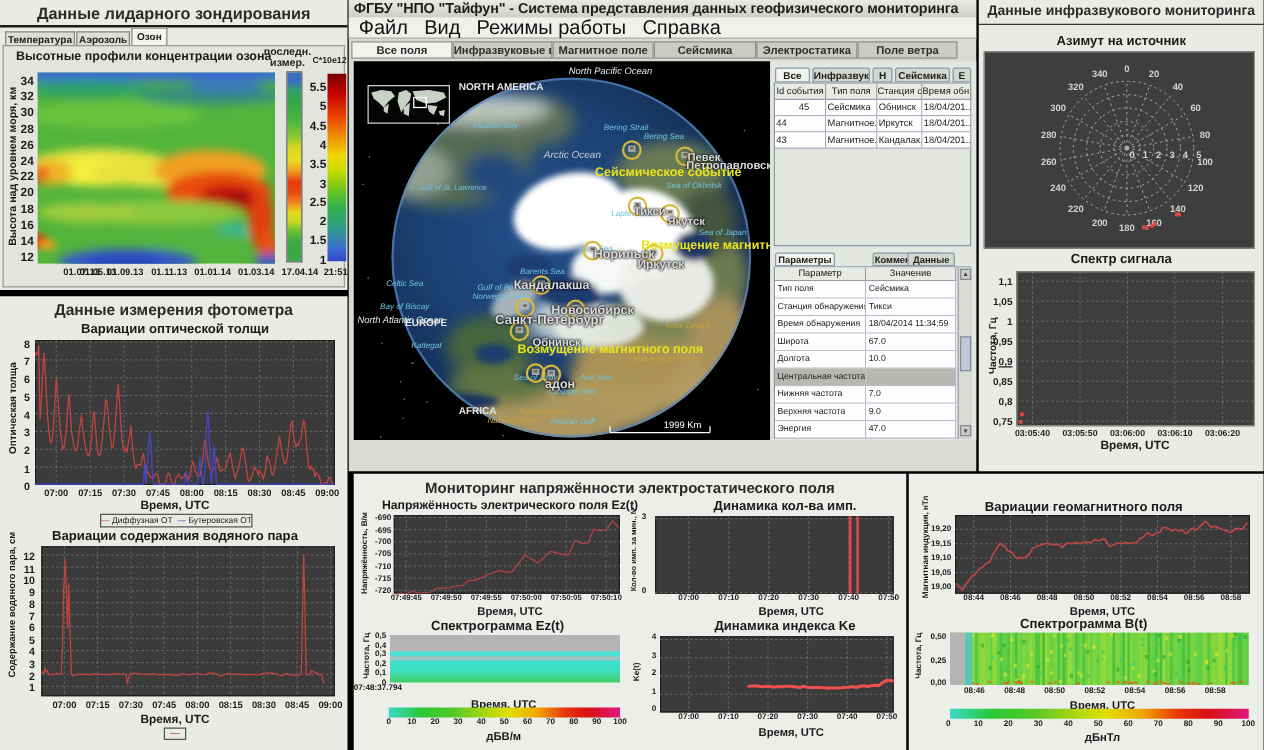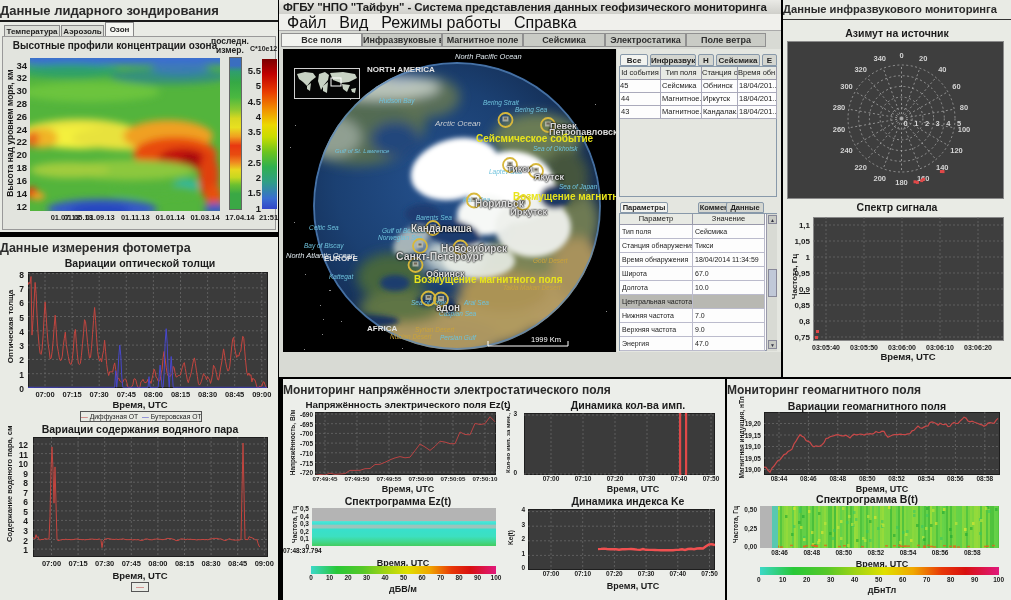--- a/index.html
+++ b/index.html
@@ -1,19 +1,19 @@
 <!DOCTYPE html>
 <html><head><meta charset="utf-8">
 <style>
 *{margin:0;padding:0;box-sizing:border-box;}
 html,body{width:1011px;height:600px;background:#000;overflow:hidden;}
 body{font-family:"Liberation Sans",sans-serif;position:relative;}
 .abs{position:absolute;}
 .panel{background:#e9ebe5;position:absolute;}
-.ptitle{font-weight:bold;color:#2b2b2b;text-align:left;}
+.ptitle{font-weight:bold;color:#2b2b2b;text-align:center;}
 .ctitle{font-weight:bold;color:#1b1b1b;text-align:center;line-height:10px;white-space:nowrap;}
 .plot{position:absolute;background:#3b3b3b;border:1px solid #1e1e1e;}
 .xl{position:absolute;font-weight:bold;color:#1b1b1b;text-align:center;line-height:1.05;}
 .yl{position:absolute;font-weight:bold;color:#1b1b1b;text-align:right;}
 .rot{position:absolute;font-weight:bold;color:#1b1b1b;transform:rotate(-90deg);transform-origin:center;white-space:nowrap;}
 .sea{position:absolute;font-style:italic;color:#6ec2dc;white-space:nowrap;}
 .city{position:absolute;font-weight:bold;color:#dcdcdc;white-space:nowrap;text-shadow:0 0 2px #000,0 0 2px #000;}
 .evt{position:absolute;font-weight:bold;color:#e8e41c;white-space:nowrap;font-size:10px;}
 </style></head><body>
 
@@ -394,21 +394,21 @@
       <div class="abs" style="left:3px;top:5px;width:28px;height:12px;background:#f2f3ef;border:1px solid #8899aa;border-radius:2px 2px 0 0;font-size:8px;font-weight:bold;color:#222;text-align:center;line-height:11px;white-space:nowrap;overflow:hidden;">Все</div>
       <div class="abs" style="left:33px;top:5px;width:46px;height:12px;background:#d4d6d0;border:1px solid #8899aa;border-radius:2px 2px 0 0;font-size:8px;font-weight:bold;color:#222;text-align:center;line-height:11px;white-space:nowrap;overflow:hidden;">Инфразвук</div>
       <div class="abs" style="left:81px;top:5px;width:16px;height:12px;background:#d4d6d0;border:1px solid #8899aa;border-radius:2px 2px 0 0;font-size:8px;font-weight:bold;color:#222;text-align:center;line-height:11px;white-space:nowrap;overflow:hidden;">Н</div>
       <div class="abs" style="left:99px;top:5px;width:44px;height:12px;background:#d4d6d0;border:1px solid #8899aa;border-radius:2px 2px 0 0;font-size:8px;font-weight:bold;color:#222;text-align:center;line-height:11px;white-space:nowrap;overflow:hidden;">Сейсмика</div>
       <div class="abs" style="left:145px;top:5px;width:15px;height:12px;background:#d4d6d0;border:1px solid #8899aa;border-radius:2px 2px 0 0;font-size:8px;font-weight:bold;color:#222;text-align:center;line-height:11px;white-space:nowrap;overflow:hidden;">Е</div>
       <div class="abs" style="left:2px;top:17px;width:158px;height:131px;background:#e4e6e0;border:1px solid #8899aa;">
         <div class="abs" style="left:0px;top:0;width:41px;height:13px;background:#e8eae4;border-right:1px solid #99a;border-bottom:1px solid #99a;font-size:7.5px;color:#222;text-align:center;line-height:12px;overflow:hidden;white-space:nowrap;">Id события</div>
         <div class="abs" style="left:41px;top:0;width:41px;height:13px;background:#e8eae4;border-right:1px solid #99a;border-bottom:1px solid #99a;font-size:7.5px;color:#222;text-align:center;line-height:12px;overflow:hidden;white-space:nowrap;">Тип поля</div>
         <div class="abs" style="left:82px;top:0;width:36px;height:13px;background:#e8eae4;border-right:1px solid #99a;border-bottom:1px solid #99a;font-size:7.5px;color:#222;text-align:center;line-height:12px;overflow:hidden;white-space:nowrap;">Станция о...</div>
         <div class="abs" style="left:118px;top:0;width:39px;height:13px;background:#e8eae4;border-right:1px solid #99a;border-bottom:1px solid #99a;font-size:7.5px;color:#222;text-align:center;line-height:12px;overflow:hidden;white-space:nowrap;">Время обн...</div>
-        <div class="abs" style="left:0px;top:13px;width:41px;height:13px;background:#fdfdfd;border-right:1px solid #aab;border-bottom:1px solid #aab;font-size:7.5px;color:#222;line-height:12px;padding-left:0;overflow:hidden;white-space:nowrap;">45</div>
+        <div class="abs" style="left:0px;top:13px;width:41px;height:13px;background:#fdfdfd;border-right:1px solid #aab;border-bottom:1px solid #aab;font-size:7.5px;color:#222;line-height:12px;padding-left:19px;overflow:hidden;white-space:nowrap;">45</div>
         <div class="abs" style="left:41px;top:13px;width:41px;height:13px;background:#fdfdfd;border-right:1px solid #aab;border-bottom:1px solid #aab;font-size:7.5px;color:#222;line-height:12px;padding-left:1px;overflow:hidden;white-space:nowrap;">Сейсмика</div>
         <div class="abs" style="left:82px;top:13px;width:36px;height:13px;background:#fdfdfd;border-right:1px solid #aab;border-bottom:1px solid #aab;font-size:7.5px;color:#222;line-height:12px;padding-left:1px;overflow:hidden;white-space:nowrap;">Обнинск</div>
         <div class="abs" style="left:118px;top:13px;width:39px;height:13px;background:#fdfdfd;border-right:1px solid #aab;border-bottom:1px solid #aab;font-size:7.5px;color:#222;line-height:12px;padding-left:1px;overflow:hidden;white-space:nowrap;">18/04/201...</div>
         <div class="abs" style="left:0px;top:26px;width:41px;height:13px;background:#fdfdfd;border-right:1px solid #aab;border-bottom:1px solid #aab;font-size:7.5px;color:#222;line-height:12px;padding-left:1px;overflow:hidden;white-space:nowrap;">44</div>
         <div class="abs" style="left:41px;top:26px;width:41px;height:13px;background:#fdfdfd;border-right:1px solid #aab;border-bottom:1px solid #aab;font-size:7.5px;color:#222;line-height:12px;padding-left:1px;overflow:hidden;white-space:nowrap;">Магнитное...</div>
         <div class="abs" style="left:82px;top:26px;width:36px;height:13px;background:#fdfdfd;border-right:1px solid #aab;border-bottom:1px solid #aab;font-size:7.5px;color:#222;line-height:12px;padding-left:1px;overflow:hidden;white-space:nowrap;">Иркутск</div>
         <div class="abs" style="left:118px;top:26px;width:39px;height:13px;background:#fdfdfd;border-right:1px solid #aab;border-bottom:1px solid #aab;font-size:7.5px;color:#222;line-height:12px;padding-left:1px;overflow:hidden;white-space:nowrap;">18/04/201...</div>
         <div class="abs" style="left:0px;top:39px;width:41px;height:13px;background:#fdfdfd;border-right:1px solid #aab;border-bottom:1px solid #aab;font-size:7.5px;color:#222;line-height:12px;padding-left:1px;overflow:hidden;white-space:nowrap;">43</div>
         <div class="abs" style="left:41px;top:39px;width:41px;height:13px;background:#fdfdfd;border-right:1px solid #aab;border-bottom:1px solid #aab;font-size:7.5px;color:#222;line-height:12px;padding-left:1px;overflow:hidden;white-space:nowrap;">Магнитное...</div>
         <div class="abs" style="left:82px;top:39px;width:36px;height:13px;background:#fdfdfd;border-right:1px solid #aab;border-bottom:1px solid #aab;font-size:7.5px;color:#222;line-height:12px;padding-left:1px;overflow:hidden;white-space:nowrap;">Кандалак...</div>
@@ -652,21 +652,20 @@
       <line x1="149.8" y1="0" x2="149.8" y2="61" stroke="#6e6e6e" stroke-width="0.7" stroke-dasharray="2,2"></line>
       <line x1="181.5" y1="0" x2="181.5" y2="61" stroke="#6e6e6e" stroke-width="0.7" stroke-dasharray="2,2"></line>
       <line x1="0" y1="46.4" x2="187" y2="46.4" stroke="#6e6e6e" stroke-width="0.7" stroke-dasharray="2,2"></line>
       <line x1="0" y1="31.8" x2="187" y2="31.8" stroke="#6e6e6e" stroke-width="0.7" stroke-dasharray="2,2"></line>
       <line x1="0" y1="17.2" x2="187" y2="17.2" stroke="#6e6e6e" stroke-width="0.7" stroke-dasharray="2,2"></line>
       <line x1="0" y1="2.6" x2="187" y2="2.6" stroke="#6e6e6e" stroke-width="0.7" stroke-dasharray="2,2"></line>
       <polyline points="70.0,40.1 73.0,39.9 76.0,39.6 79.0,40.0 82.0,40.3 85.0,40.1 88.0,40.2 91.0,40.7 94.0,40.2 97.0,40.3 100.0,40.1 103.0,40.0 106.0,40.2 109.0,40.6 112.0,40.9 115.0,40.1 118.0,40.8 121.0,40.9 124.0,40.9 127.0,41.0 130.0,41.1 133.0,41.3 136.0,41.3 139.0,41.3 142.0,41.3 145.0,41.2 148.0,40.9 151.0,40.8 154.0,40.3 157.0,41.0 160.0,40.0 163.0,39.7 166.0,40.2 169.0,39.5 172.0,39.2 175.0,39.4 178.0,37.2 181.0,35.4 184.0,35.3 187.0,36.0" fill="none" stroke="#f05050" stroke-width="2.4"></polyline>
     </svg>
   </div>
 <div class="panel" style="left:727px;top:379px;width:284px;height:221px;background:#eceeea;">
- <div class="ptitle" style="position:absolute;left:0px;top:4px;width:250px;font-size:12px;">Мониторинг геомагнитного поля</div>
  <div class="ctitle" style="position:absolute;left:20px;top:21.5px;width:240px;font-size:10.5px;">Вариации геомагнитного поля</div>
  <div class="plot" style="left:37px;top:33px;width:236px;height:63px;"></div>
  <div class="rot" style="left:-24px;top:58px;width:76px;font-size:6.5px;text-align:center;">Магнитная индукция, нТл</div>
  <div class="xl" style="left:100px;top:106px;width:110px;font-size:9px;">Время, UTC</div>
  <div class="ctitle" style="position:absolute;left:20px;top:114.5px;width:240px;font-size:10.5px;">Спектрограмма B(t)</div>
  <div class="rot" style="left:-20px;top:142px;width:56px;font-size:6.5px;text-align:center;">Частота, Гц</div>
  <div class="xl" style="left:100px;top:181px;width:110px;font-size:9px;">Время, UTC</div>
  <div class="xl" style="left:100px;top:207px;width:110px;font-size:9px;">дБнТл</div>
 <div class="yl" style="left:12px;top:41.0px;width:22px;font-size:6.5px;">19,20</div>
     <div class="yl" style="left:12px;top:52.5px;width:22px;font-size:6.5px;">19,15</div>

